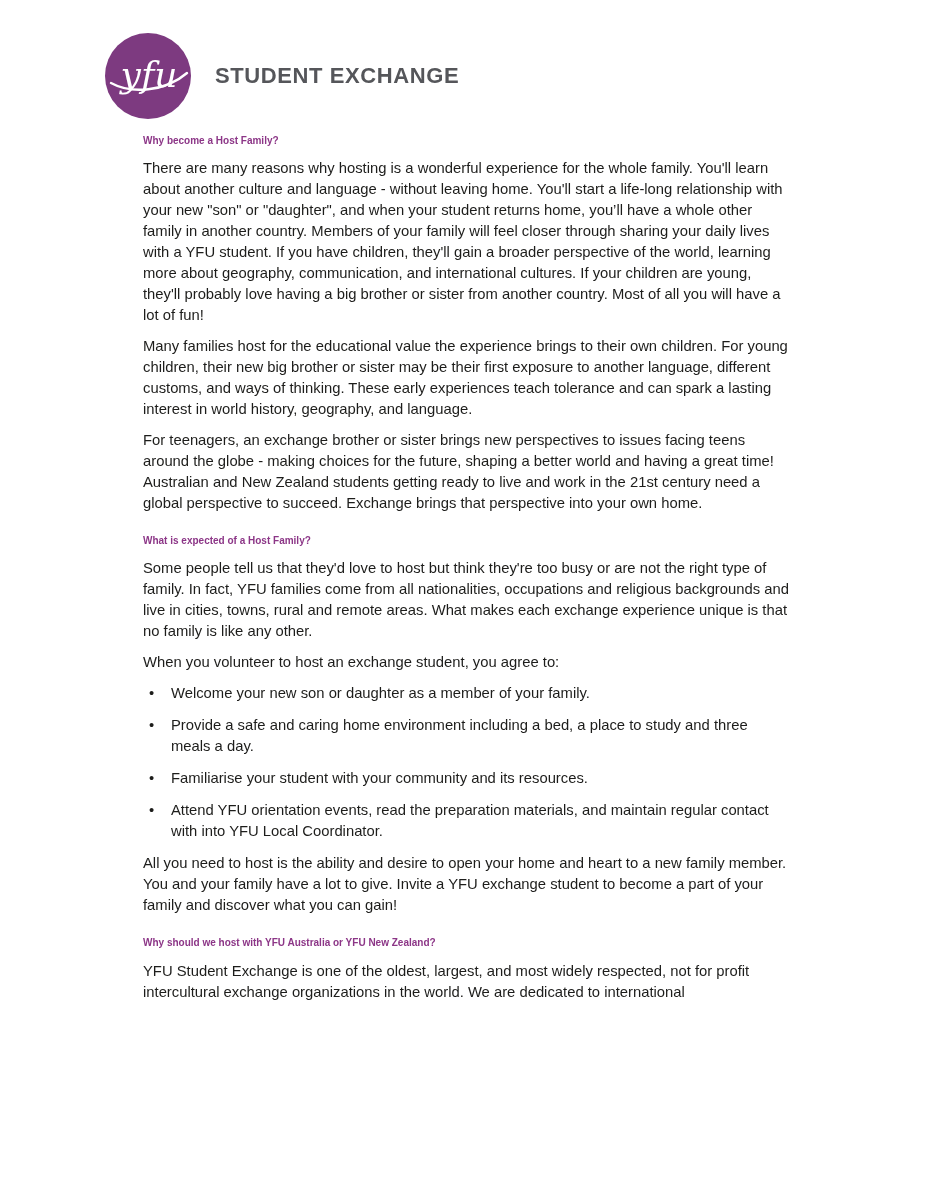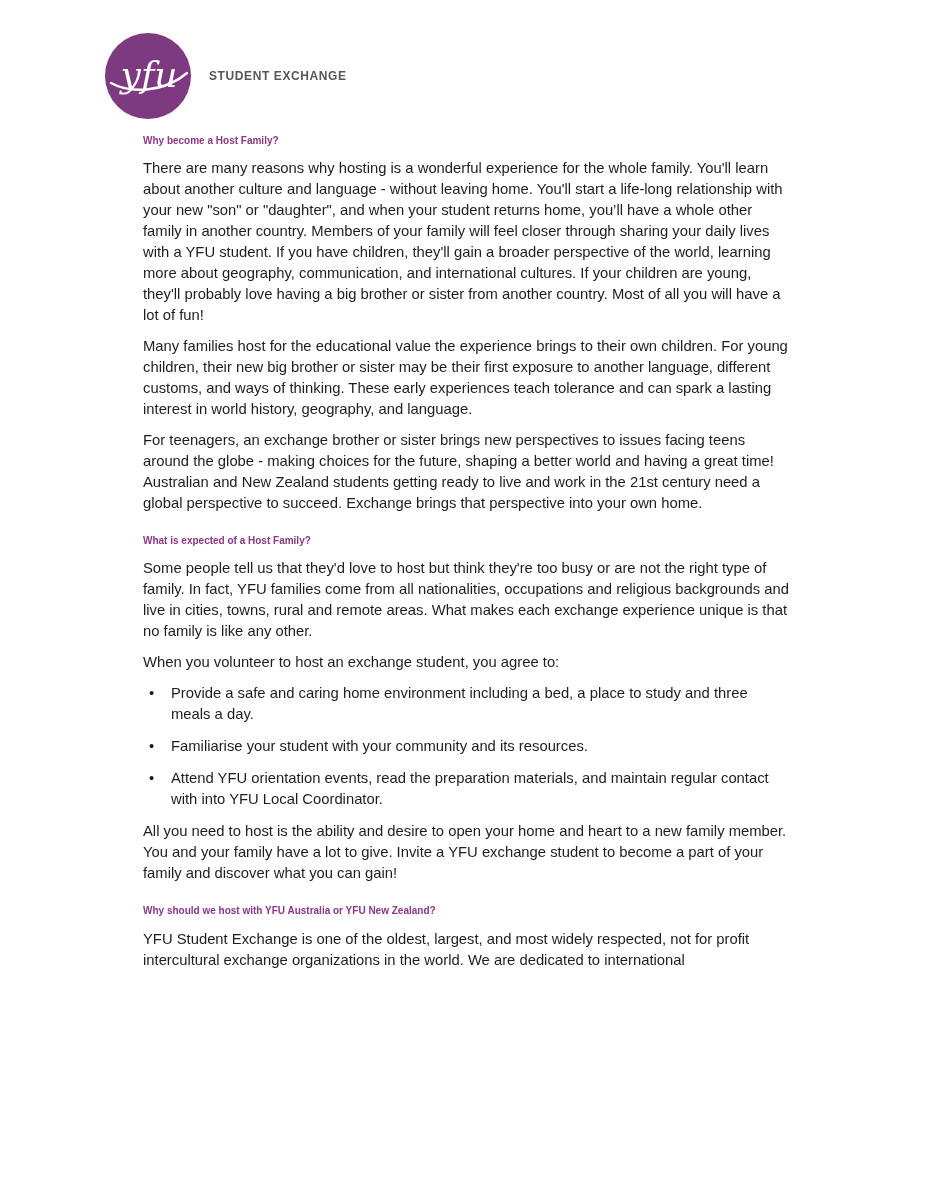--- a/index.html
+++ b/index.html
@@ -16,26 +16,26 @@
     margin:0 auto;
     background:#ffffff;
     font-family:"Liberation Sans", sans-serif;
     color:var(--text);
     overflow:hidden;
     position:relative;
   }
   .logo-row{
     display:flex;
     align-items:center;
-    gap:18px;
+    gap:24px;
     padding:33px 14px 0 105px;
   }
   .logo-mark{flex:0 0 auto;display:block;}
   .wordmark{
-    font-size:12px;
+    font-size:22px;
     font-weight:700;
     letter-spacing:0.6px;
     color:var(--wordmark);
   }
   .content{
     margin-left:143px;
     width:646px;
     padding-top:15px;
     font-size:14.8px;
     line-height:1.42;
@@ -86,20 +86,21 @@
     <h2 class="heading">Why become a Host Family?</h2>
     <p class="para">There are many reasons why hosting is a wonderful experience for the whole family. You'll learn about another culture and language - without leaving home. You'll start a life-long relationship with your new "son" or "daughter", and when your student returns home, you’ll have a whole other family in another country. Members of your family will feel closer through sharing your daily lives with a YFU student. If you have children, they'll gain a broader perspective of the world, learning more about geography, communication, and international cultures. If your children are young, they'll probably love having a big brother or sister from another country. Most of all you will have a lot of fun!</p>
     <p class="para">Many families host for the educational value the experience brings to their own children. For young children, their new big brother or sister may be their first exposure to another language, different customs, and ways of thinking. These early experiences teach tolerance and can spark a lasting interest in world history, geography, and language.</p>
     <p class="para">For teenagers, an exchange brother or sister brings new perspectives to issues facing teens around the globe - making choices for the future, shaping a better world and having a great time! Australian and New Zealand students getting ready to live and work in the 21st century need a global perspective to succeed. Exchange brings that perspective into your own home.</p>
 
     <h2 class="heading">What is expected of a Host Family?</h2>
     <p class="para">Some people tell us that they'd love to host but think they're too busy or are not the right type of family. In fact, YFU families come from all nationalities, occupations and religious backgrounds and live in cities, towns, rural and remote areas. What makes each exchange experience unique is that no family is like any other.</p>
     <p class="para">When you volunteer to host an exchange student, you agree to:</p>
 
     <ul class="bullet-list">
+      <li><span>Welcome your new son or daughter as a member of your family.</span></li>
       <li><span>Provide a safe and caring home environment including a bed, a place to study and three meals a day.</span></li>
       <li><span>Familiarise your student with your community and its resources.</span></li>
       <li><span>Attend YFU orientation events, read the preparation materials, and maintain regular contact with into YFU Local Coordinator.</span></li>
     </ul>
 
     <p class="para">All you need to host is the ability and desire to open your home and heart to a new family member. You and your family have a lot to give. Invite a YFU exchange student to become a part of your family and discover what you can gain!</p>
 
     <h2 class="heading">Why should we host with YFU Australia or YFU New Zealand?</h2>
     <p class="para">YFU Student Exchange is one of the oldest, largest, and most widely respected, not for profit intercultural exchange organizations in the world. We are dedicated to international</p>
 

